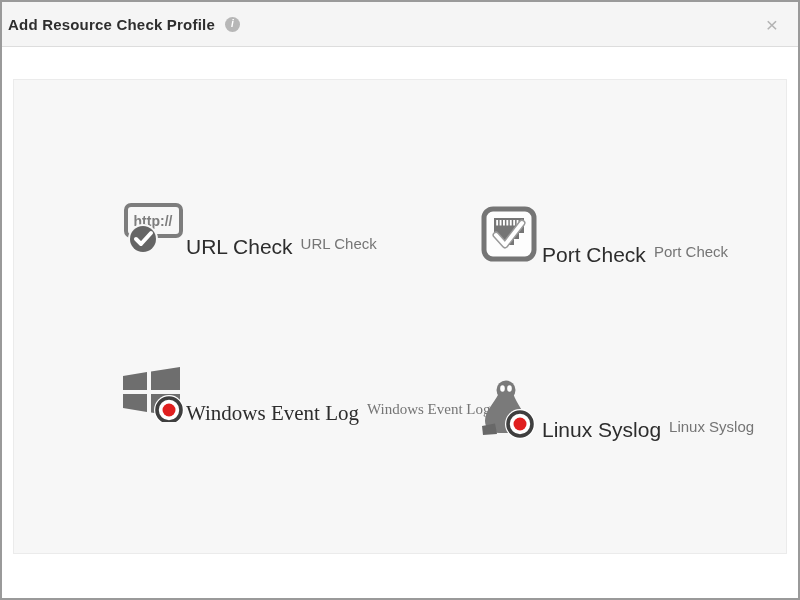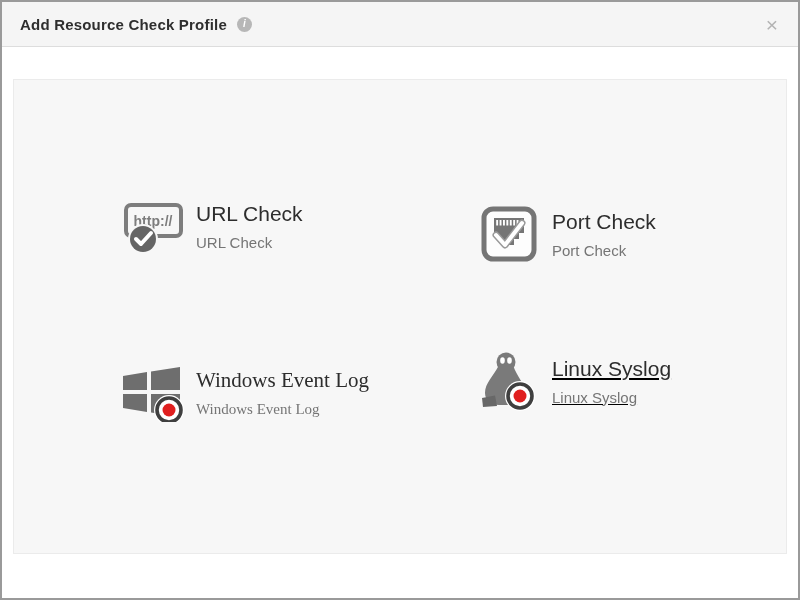--- a/index.html
+++ b/index.html
@@ -11,21 +11,21 @@
     background:#fff;
     position:relative;
     overflow:hidden;
   }
   .header {
     height:45px;
     background:#f5f5f5;
     border-bottom:1px solid #ddd;
     display:flex;
     align-items:center;
-    padding:0 16px 0 18px;
+    padding:0 16px 0 6px;
   }
   .header-title {
     font-size:15px;
     color:#2e2e2e;
     font-weight:600;
     letter-spacing:0.2px;
   }
   .info-badge {
     width:15px; height:15px;
     border-radius:50%;
@@ -50,34 +50,33 @@
   .panel {
     margin:32px 11px 0 11px;
     height:475px;
     background:#f7f7f7;
     border:1px solid #ebebeb;
     position:relative;
   }
   .option {
     position:absolute;
     display:flex;
-    align-items:center;
-    gap:10px;
+    align-items:flex-end;
     cursor:pointer;
   }
   .opt-1 { left:106px; top:113px; }
   .opt-2 { left:462px; top:121px; }
   .opt-3 { left:106px; top:280px;font-family:Liberation Serif, serif; }
-  .opt-4 { left:462px; top:268px;text-decoration:underline; }
+  .opt-4 { left:462px; top:296px; }
   .opt-icon {
     width:66px; height:66px;
     flex:none;
     display:flex; align-items:center; justify-content:center;
   }
-  .opt-text { display:flex; flex-direction:column; gap:8px; }
+  .opt-text { display:flex; flex-direction:row; gap:8px; }
   .opt-title { font-size:21px; color:#2d2d2d; }
   .opt-sub { font-size:15px; color:#757575; }
 </style>
 </head>
 <body>
 
 <div class="window">
 
   <div class="header">
     <span class="header-title">Add Resource Check Profile</span>

